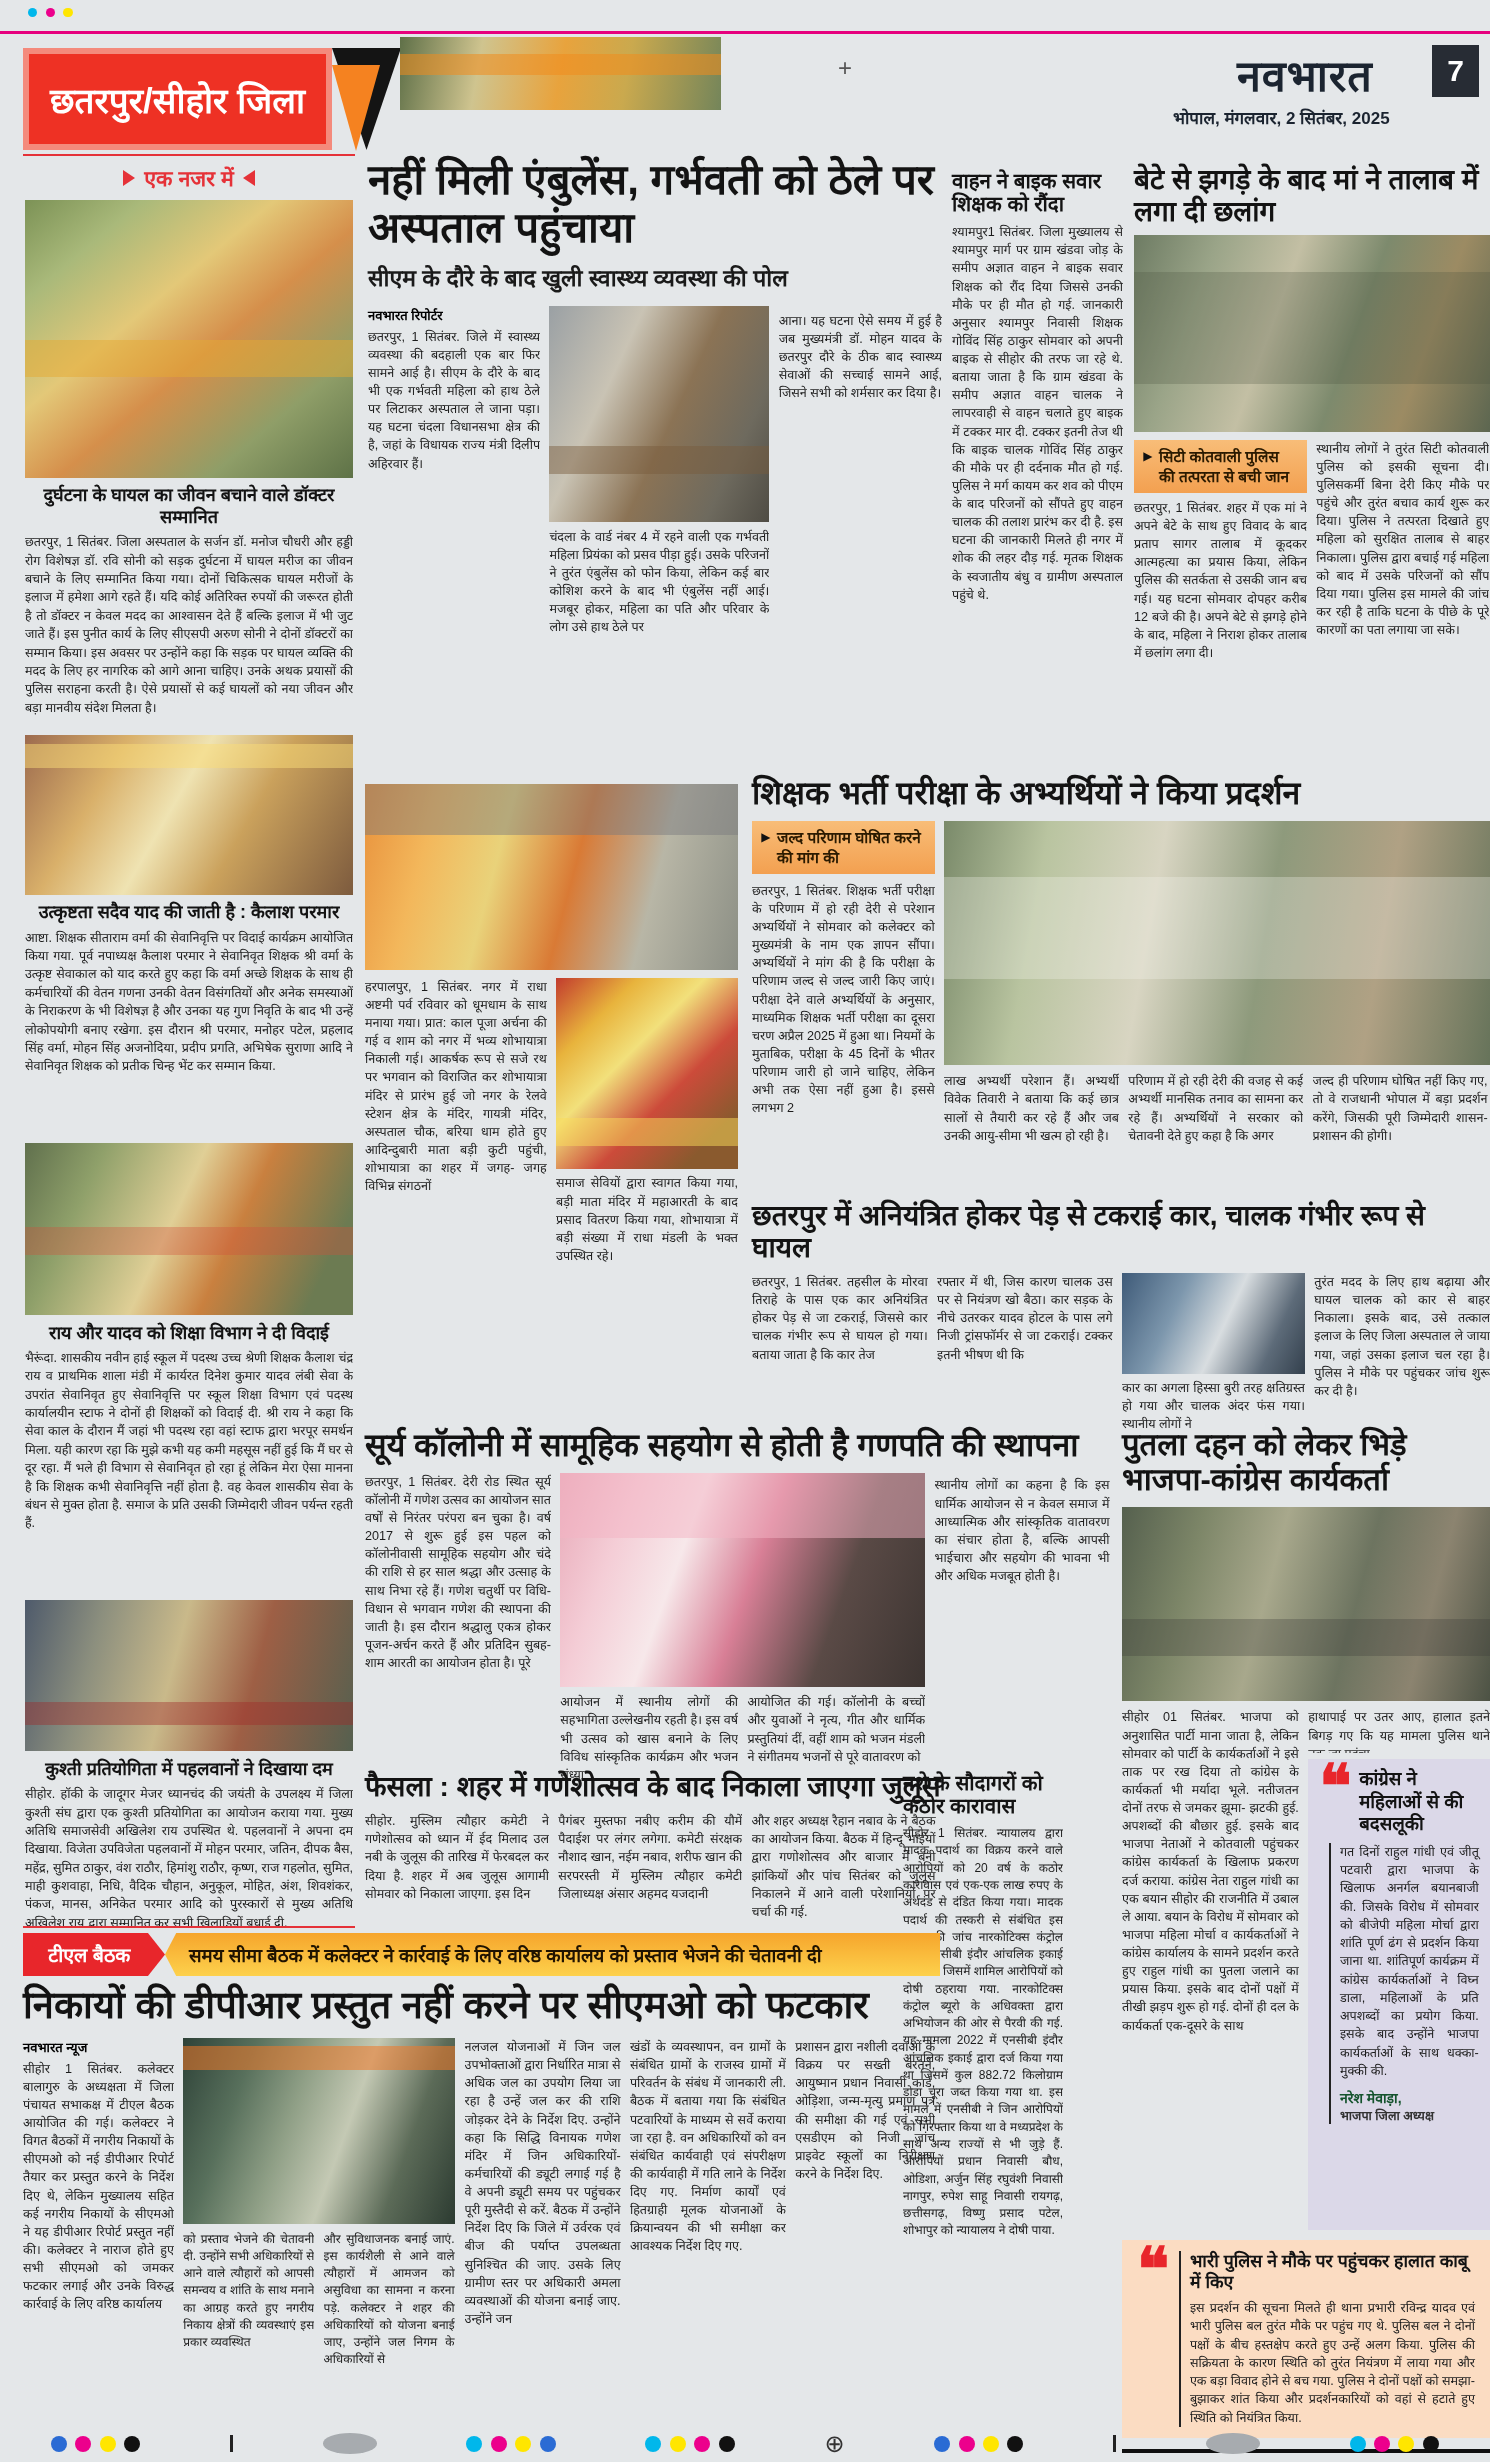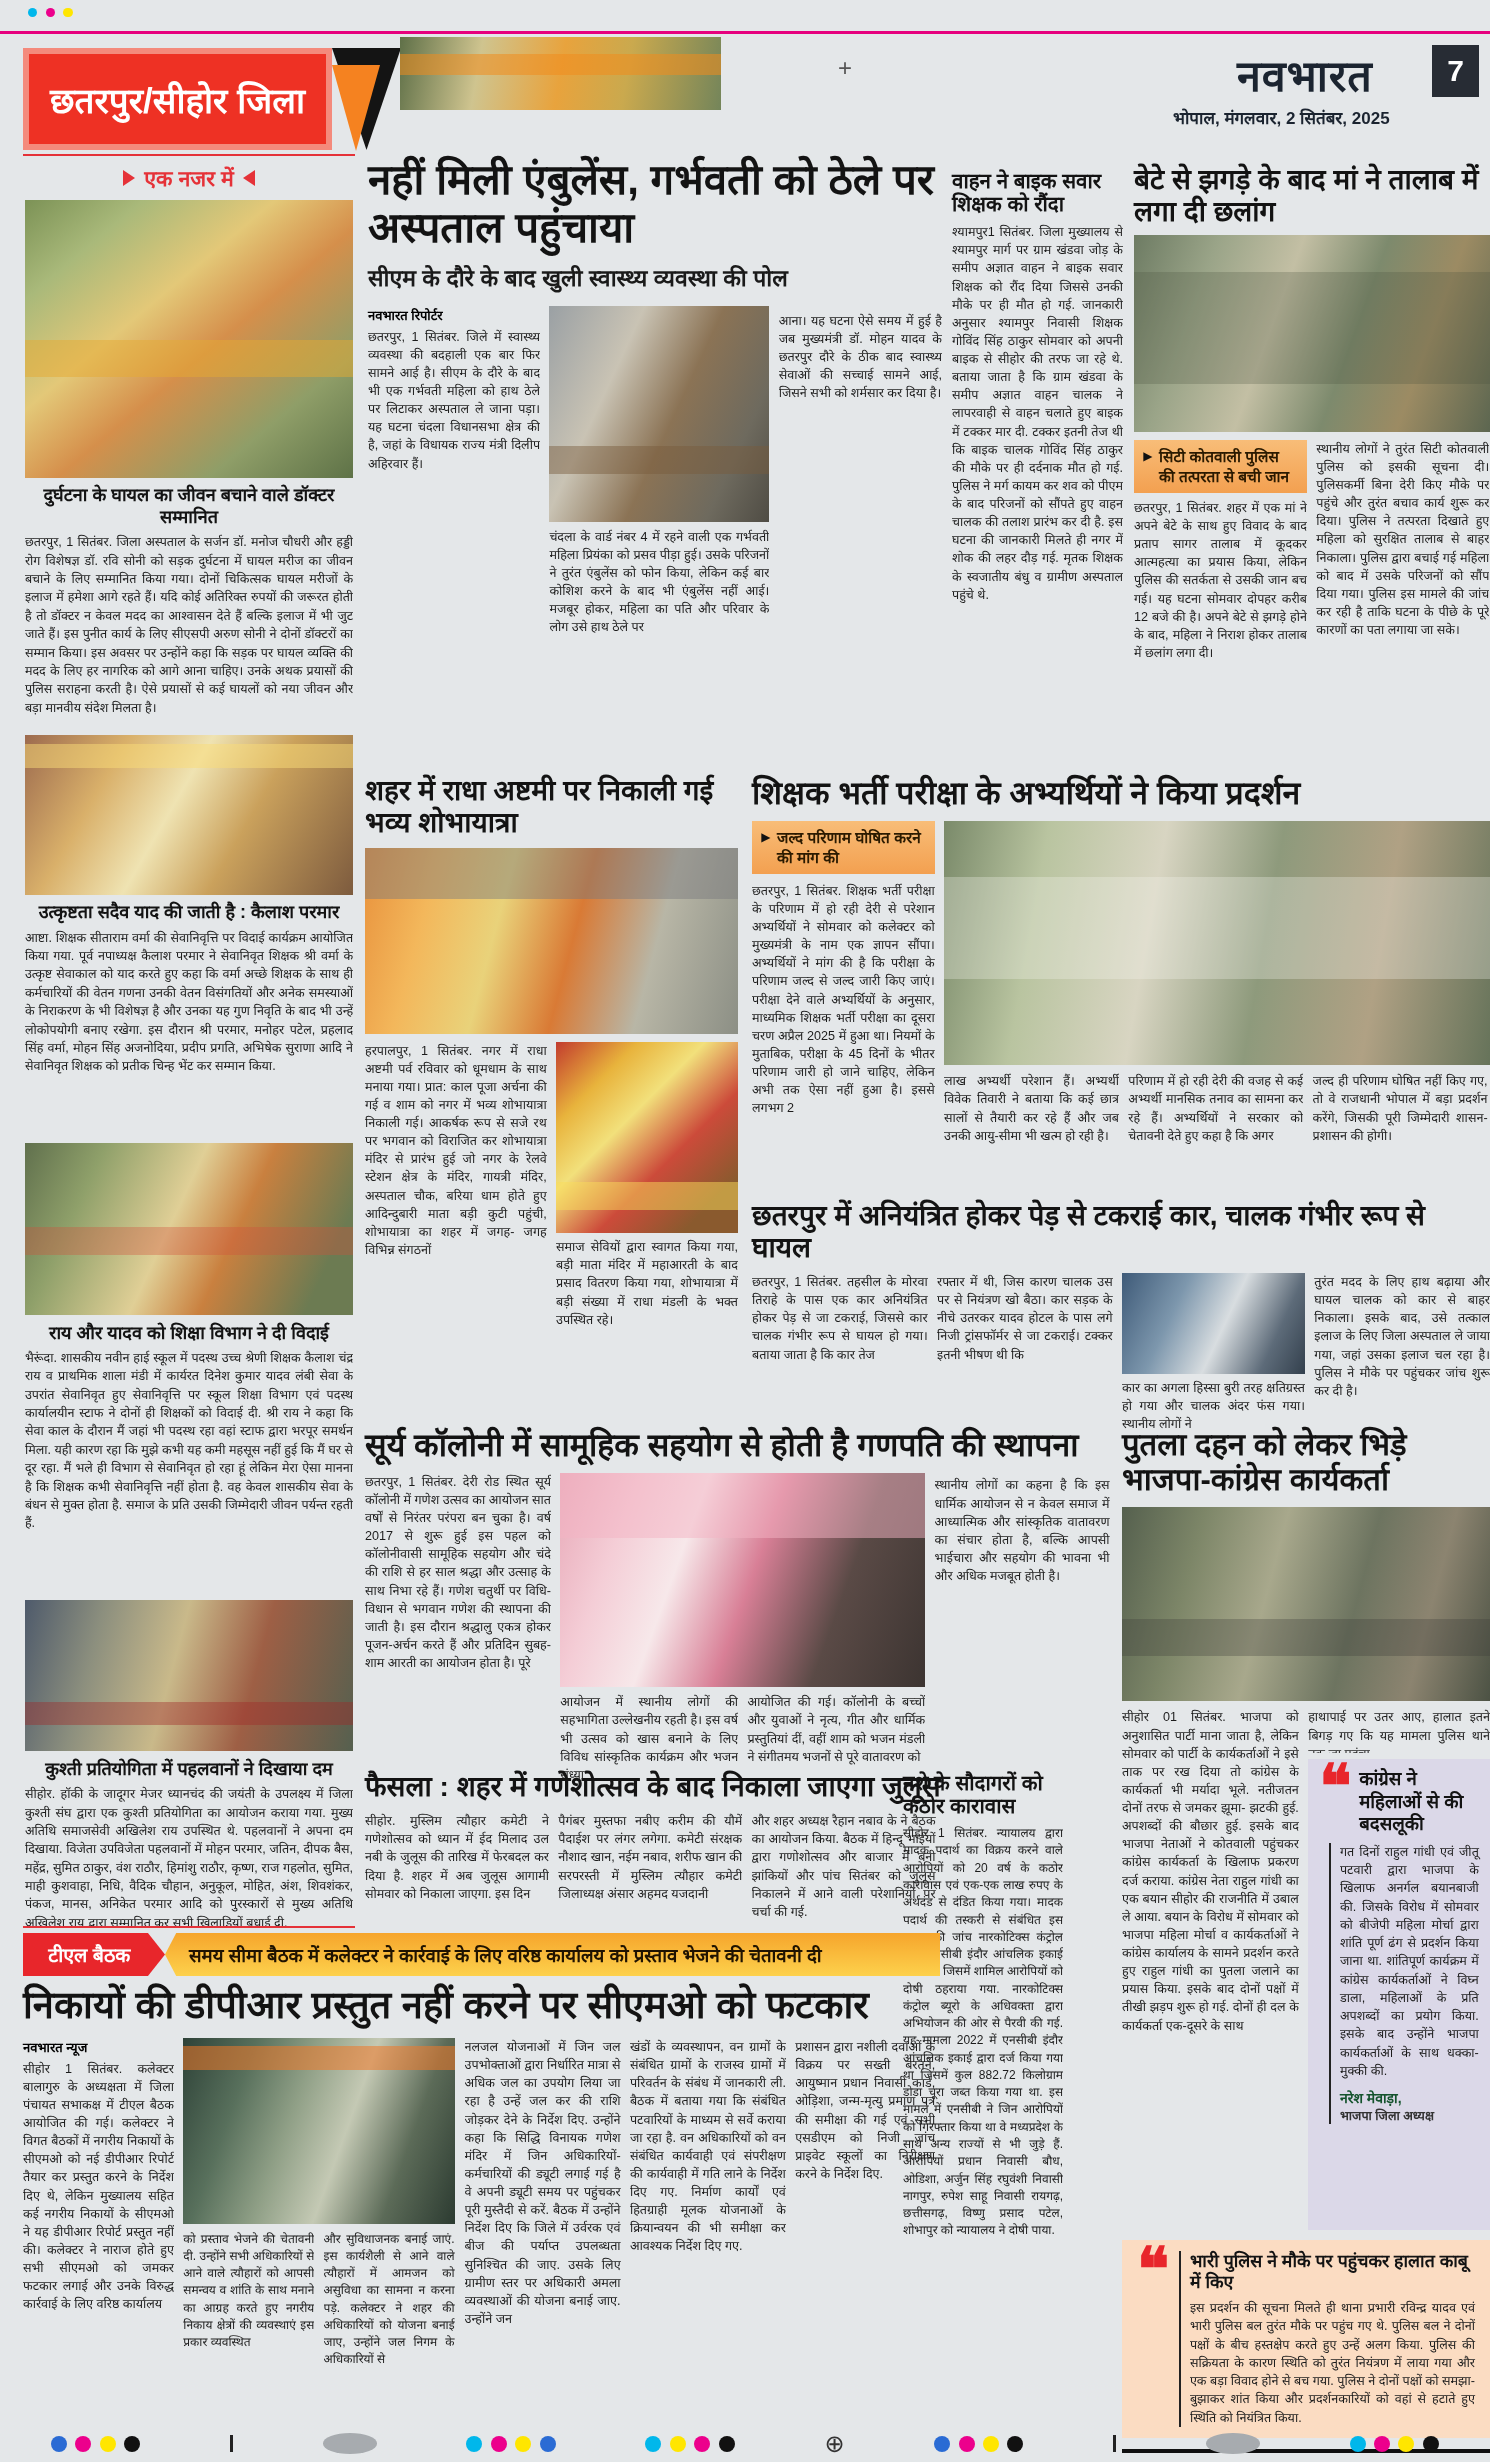--- a/index.html
+++ b/index.html
@@ -164,21 +164,20 @@
         </div>
         <div class="col" style="height:275px; margin-top:5.6px;">छतरपुर, 1 सितंबर. शहर में एक मां ने अपने बेटे के साथ हुए विवाद के बाद प्रताप सागर तालाब में कूदकर आत्महत्या का प्रयास किया, लेकिन पुलिस की सतर्कता से उसकी जान बच गई। यह घटना सोमवार दोपहर करीब 12 बजे की है। अपने बेटे से झगड़े होने के बाद, महिला ने निराश होकर तालाब में छलांग लगा दी।</div>
       </div>
       <div style="width:173px;">
         <div class="col" style="height:349px;">स्थानीय लोगों ने तुरंत सिटी कोतवाली पुलिस को इसकी सूचना दी। पुलिसकर्मी बिना देरी किए मौके पर पहुंचे और तुरंत बचाव कार्य शुरू कर दिया। पुलिस ने तत्परता दिखाते हुए महिला को सुरक्षित तालाब से बाहर निकाला। पुलिस द्वारा बचाई गई महिला को बाद में उसके परिजनों को सौंप दिया गया। पुलिस इस मामले की जांच कर रही है ताकि घटना के पीछे के पूरे कारणों का पता लगाया जा सके।</div>
       </div>
     </div>
   </div>
 
   <div class="abs" style="left:365px; top:775px; width:373px;">
-    <div class="headline center" style="font-size:28px;">शहर में राधा अष्टमी पर निकाली गई भव्य शोभायात्रा</div>
     <div class="photo" style="width:373px; height:186px; margin-top:9.3px; background:linear-gradient(105deg,#e8913c 0%,#f3b75b 18%,#e9d27a 36%,#d97a35 55%,#b8b6a6 75%,#8c8f85 100%);">
       <div class="ph-band" style="top:0; height:51px; background:rgba(120,120,125,0.45);"></div>
     </div>
     <div class="flexrow" style="margin-top:7.5px;">
       <div class="col" style="width:182px; height:391px;">हरपालपुर, 1 सितंबर. नगर में राधा अष्टमी पर्व रविवार को धूमधाम के साथ मनाया गया। प्रात: काल पूजा अर्चना की गई व शाम को नगर में भव्य शोभायात्रा निकाली गई। आकर्षक रूप से सजे रथ पर भगवान को विराजित कर शोभायात्रा मंदिर से प्रारंभ हुई जो नगर के रेलवे स्टेशन क्षेत्र के मंदिर, गायत्री मंदिर, अस्पताल चौक, बरिया धाम होते हुए आदिन्दुबारी माता बड़ी कुटी पहुंची, शोभायात्रा का शहर में जगह- जगह विभिन्न संगठनों</div>
       <div style="width:182px;">
         <div class="photo" style="width:182px; height:191px; background:linear-gradient(135deg,#c23b2e 0%,#e8b33c 22%,#f2e07b 40%,#cc4b3a 62%,#8a5a2e 85%);">
           <div class="ph-band" style="top:140px; height:28px; background:rgba(250,220,90,0.5);"></div>
         </div>
         <div class="col" style="height:186px; margin-top:5.6px;">समाज सेवियों द्वारा स्वागत किया गया, बड़ी माता मंदिर में महाआरती के बाद प्रसाद वितरण किया गया, शोभायात्रा में बड़ी संख्या में राधा मंडली के भक्त उपस्थित रहे।</div>

